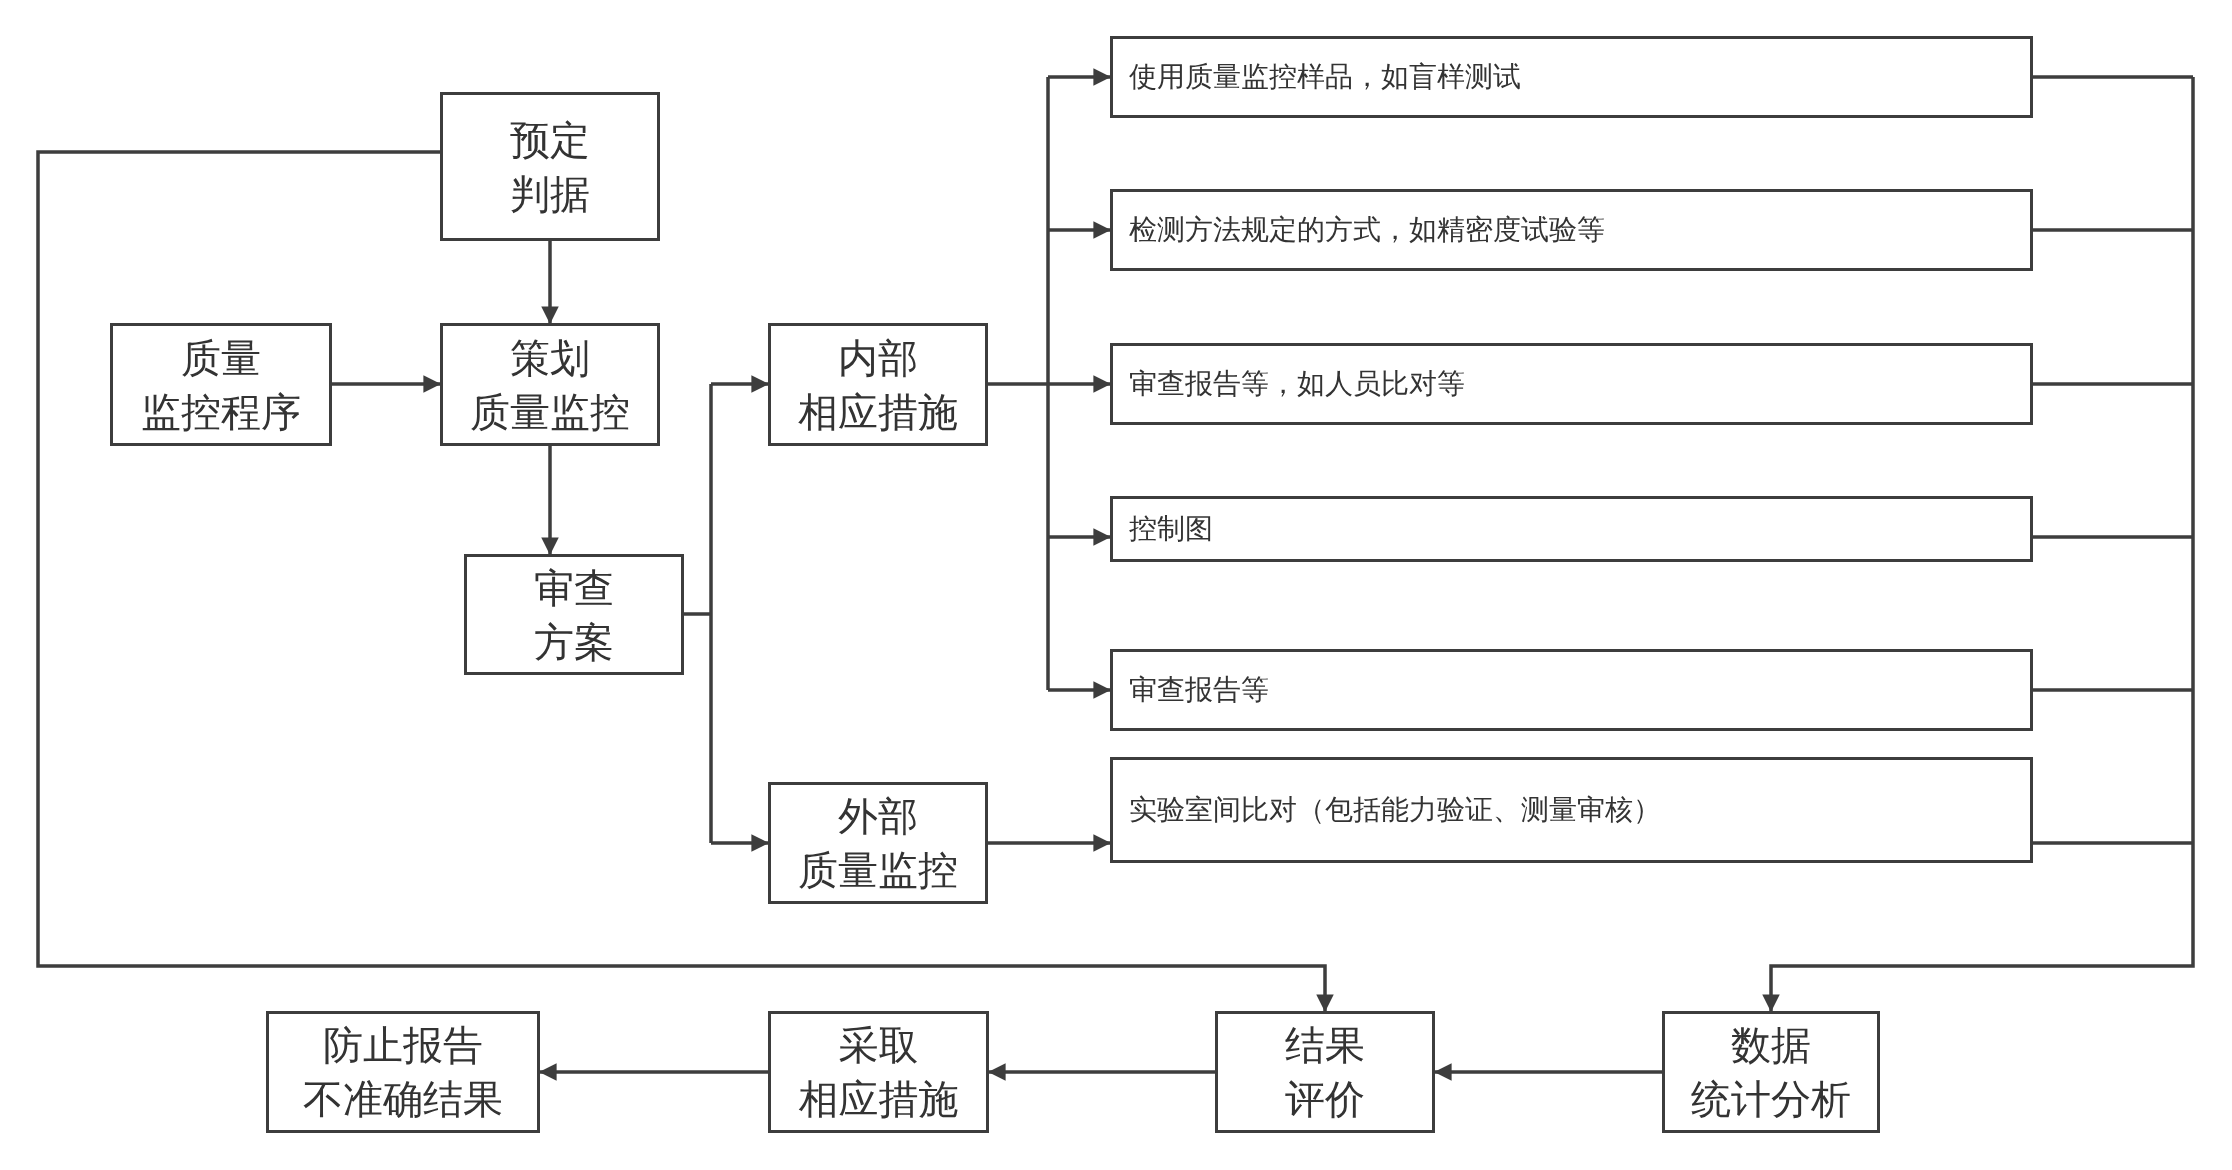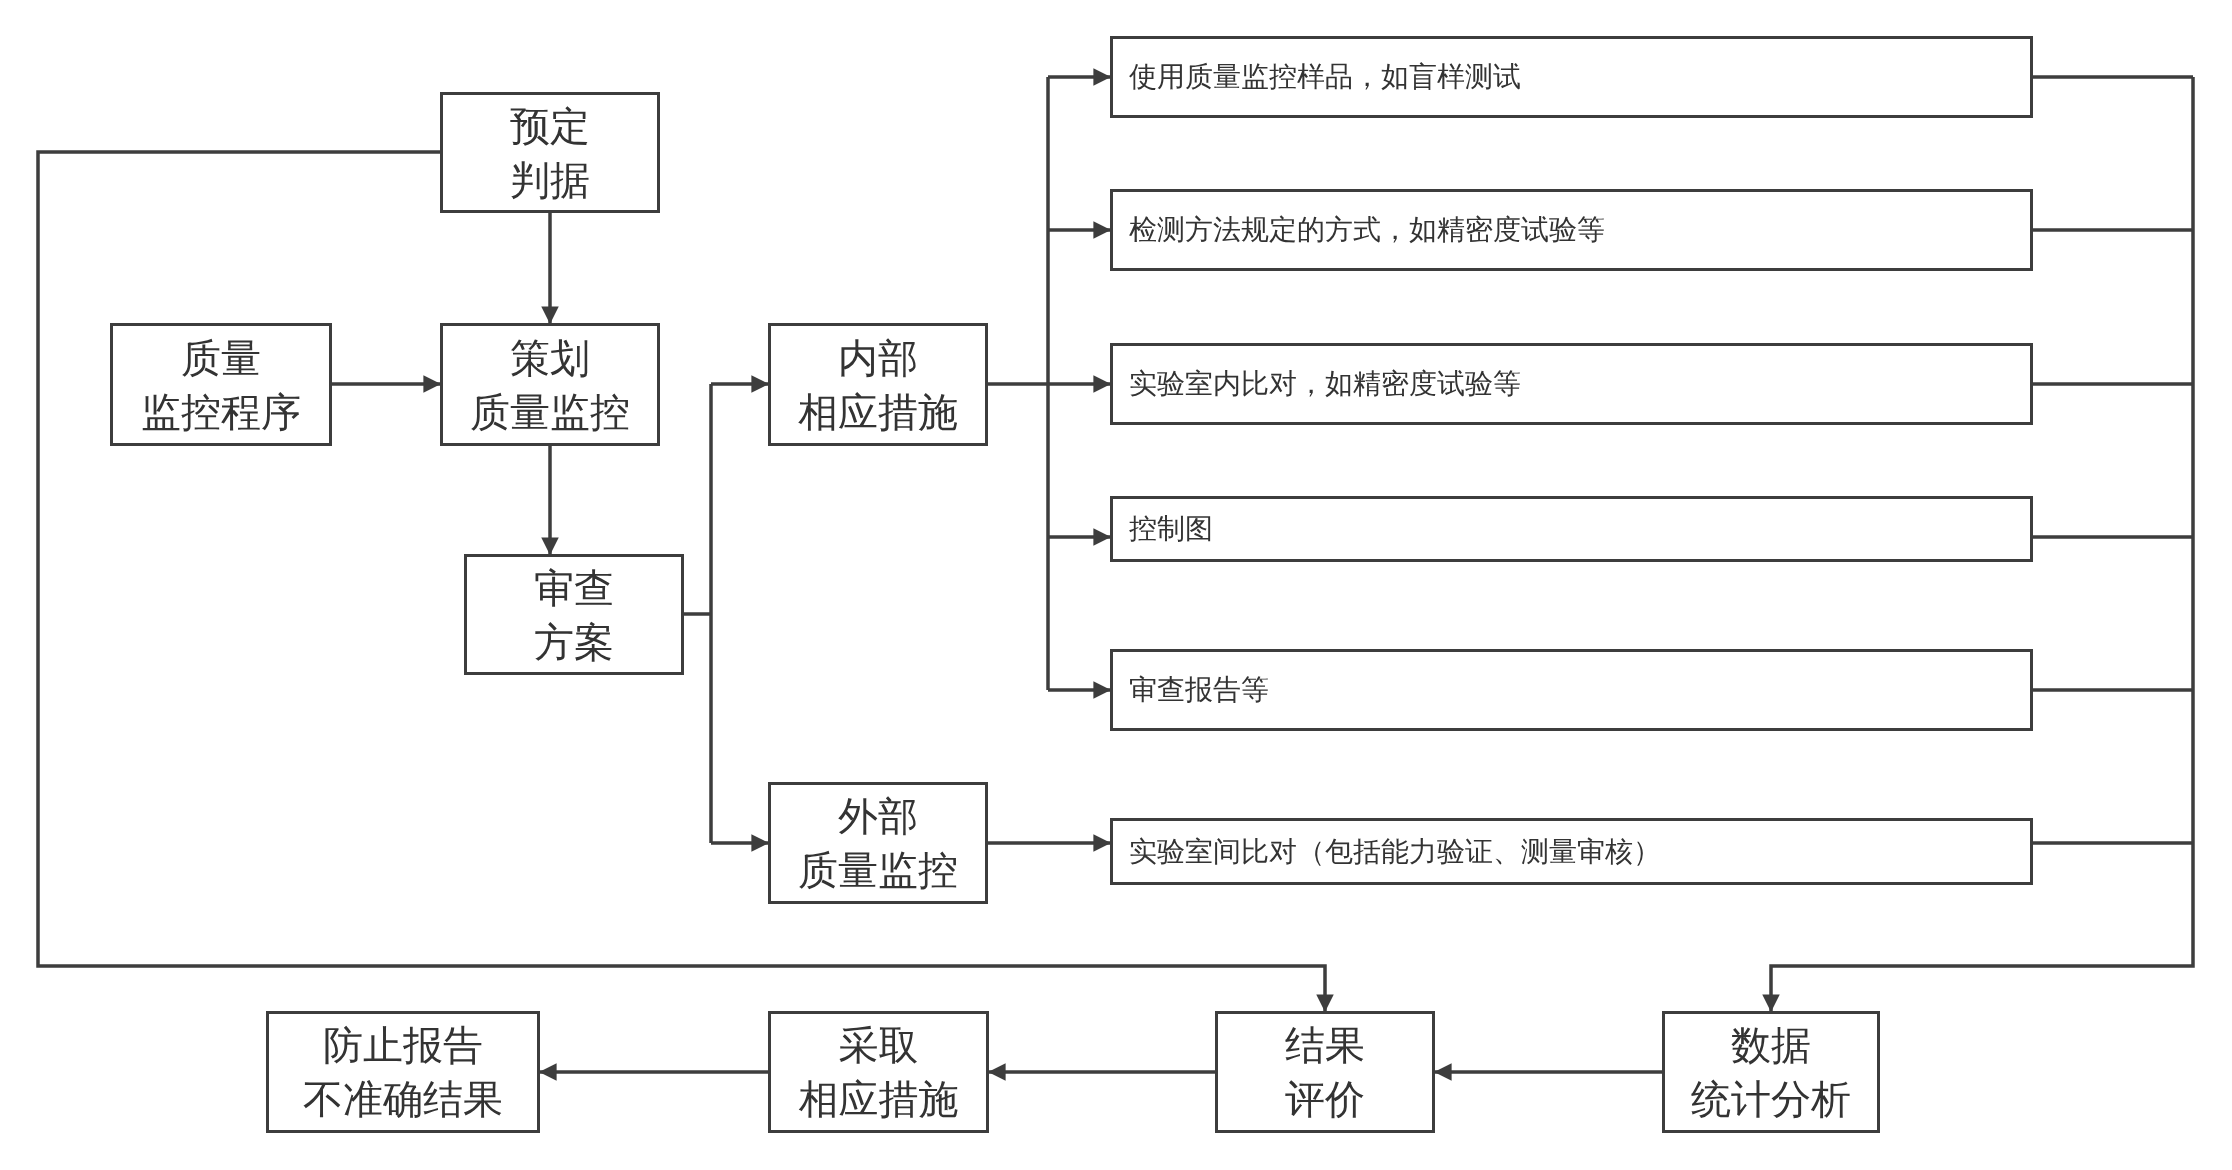--- a/index.html
+++ b/index.html
@@ -27,33 +27,33 @@
     white-space:pre-line;
   }
   .wide{
     justify-content:flex-start;
     text-align:left;
     padding-left:16px;
     font-size:28px;
     white-space:nowrap;
   }
   
-  #n-predetermined {left:440px; top:92px;  width:220px; height:121px;}
+  #n-predetermined {left:440px; top:92px;  width:220px; height:149px;}
   #n-program      {left:110px; top:323px; width:222px; height:123px;}
   #n-plan         {left:440px; top:323px; width:220px; height:123px;}
   #n-review-plan  {left:464px; top:554px; width:220px; height:121px;}
   #n-internal     {left:768px; top:323px; width:220px; height:123px;}
   #n-external     {left:768px; top:782px; width:220px; height:122px;}
   
   #n-blind        {left:1110px; top:36px;  width:923px; height:82px;}
   #n-method       {left:1110px; top:189px; width:923px; height:82px;}
   #n-intralab     {left:1110px; top:343px; width:923px; height:82px;}
   #n-controlchart {left:1110px; top:496px; width:923px; height:66px;}
   #n-reviewreport {left:1110px; top:649px; width:923px; height:82px;}
-  #n-interlab     {left:1110px; top:818px; width:923px; height:67px;}
+  #n-interlab     {left:1110px; top:757px; width:923px; height:106px;}
   
   #n-prevent      {left:266px;  top:1011px; width:274px; height:122px;}
   #n-measures     {left:768px;  top:1011px; width:221px; height:122px;}
   #n-result       {left:1215px; top:1011px; width:220px; height:122px;}
   #n-data         {left:1662px; top:1011px; width:218px; height:122px;}
 </style>
 </head>
 <body>
 
 <div id="canvas">
@@ -126,21 +126,21 @@
 质量监控</span>
   </div>
 
   <div class="node wide" id="n-blind">
     <span>使用质量监控样品，如盲样测试</span>
   </div>
   <div class="node wide" id="n-method">
     <span>检测方法规定的方式，如精密度试验等</span>
   </div>
   <div class="node wide" id="n-intralab">
-    <span>实验室内比对，如精密度试验等</span>
+    <span>审查报告等，如人员比对等</span>
   </div>
   <div class="node wide" id="n-controlchart">
     <span>控制图</span>
   </div>
   <div class="node wide" id="n-reviewreport">
     <span>审查报告等</span>
   </div>
   <div class="node wide" id="n-interlab">
     <span>实验室间比对（包括能力验证、测量审核）</span>
   </div>

